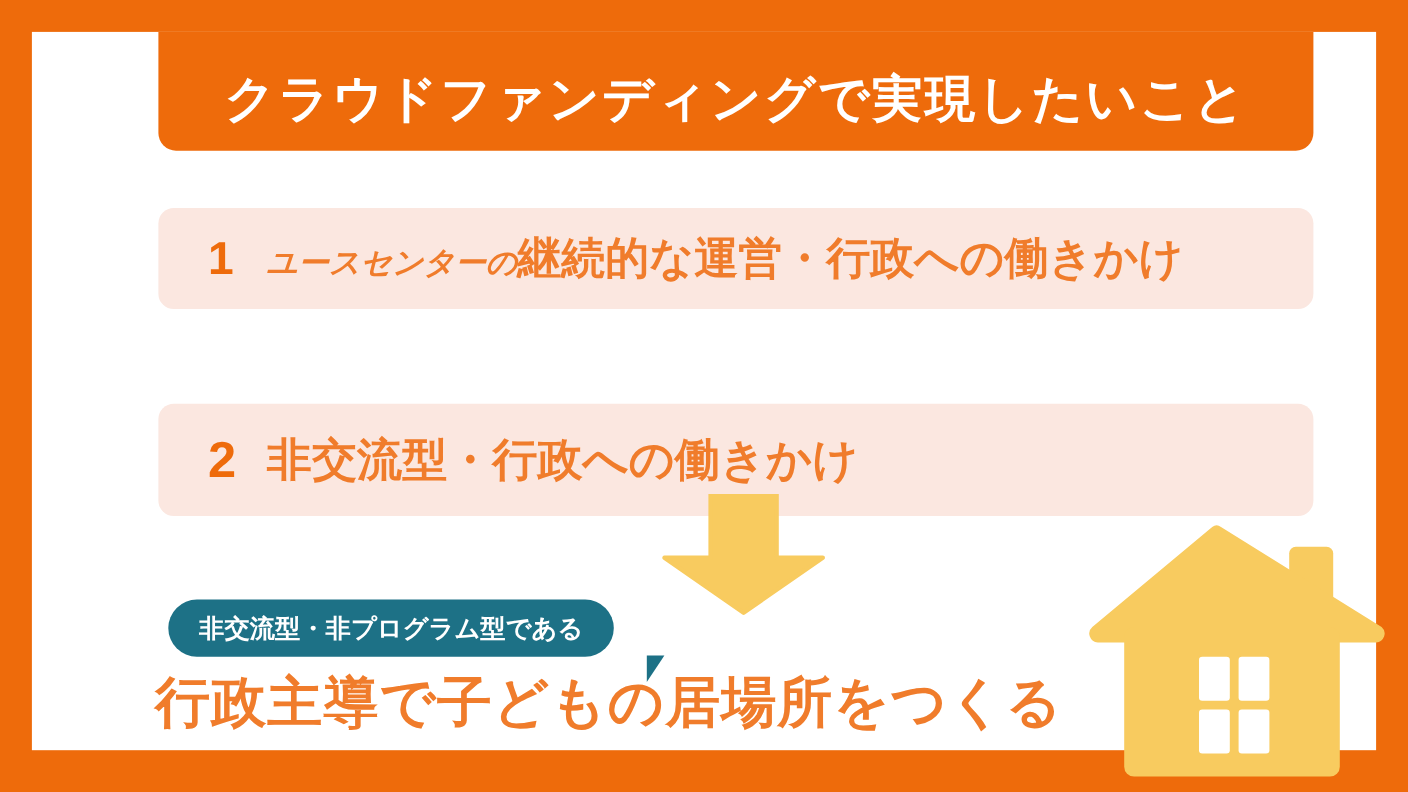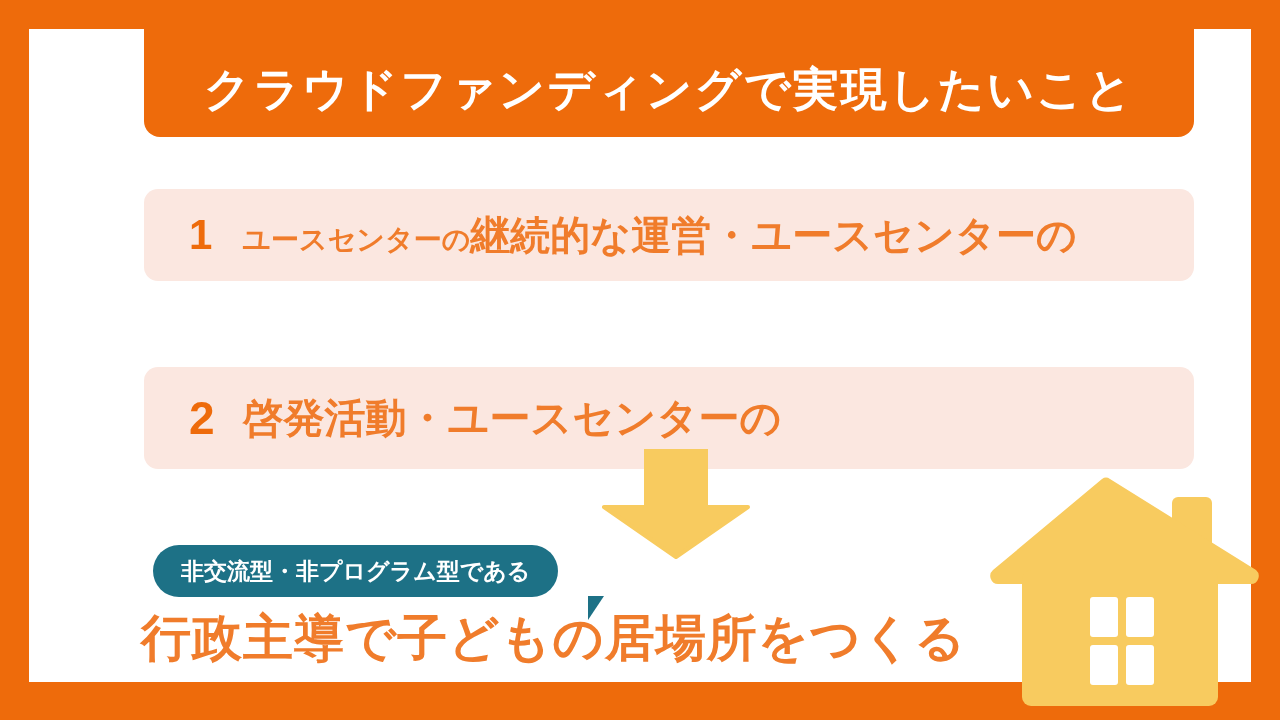--- a/index.html
+++ b/index.html
@@ -90,20 +90,21 @@
 
   .point-text {
     color: #f07c2b;
     font-weight: bold;
     line-height: 1;
     white-space: nowrap;
   }
   .point-text .lead {
     font-size: 28px;
     letter-spacing: 0px;
+    font-style: italic;
   }
   .point-text .emph {
     font-size: 40px;
     letter-spacing: 0px;
   }
   #point-row-2 .point-text .emph { font-size: 41px; }
 
   
   .subtitle-line {
     position: absolute;
@@ -186,29 +187,29 @@
 
   <div class="inner-panel">
 
     <div class="header-bar">
       <div class="header-title">クラウドファンディングで実現したいこと</div>
     </div>
 
     <div class="point-row" id="point-row-1">
       <div class="point-number">1</div>
       <div class="point-text">
-        <span class="lead">ユースセンターの</span><span class="emph">継続的な運営・ユースセンターの</span>
+        <span class="lead">ユースセンターの</span><span class="emph">継続的な運営・行政への働きかけ</span>
       </div>
     </div>
 
 
     <div class="point-row" id="point-row-2">
       <div class="point-number">2</div>
       <div class="point-text">
-        <span class="emph">啓発活動・ユースセンターの</span>
+        <span class="emph">非交流型・行政への働きかけ</span>
       </div>
     </div>
 
     <div class="down-arrow">
       <svg width="148" height="110" viewBox="0 0 148 110" xmlns="http://www.w3.org/2000/svg">
         <path d="M44 0 H104 V58 H146 L74 108 L2 58 H44 Z" fill="#f8cb5f" stroke="#f8cb5f" stroke-width="4" stroke-linejoin="round"></path>
       </svg>
     </div>
 
     <div class="speech-bubble">

